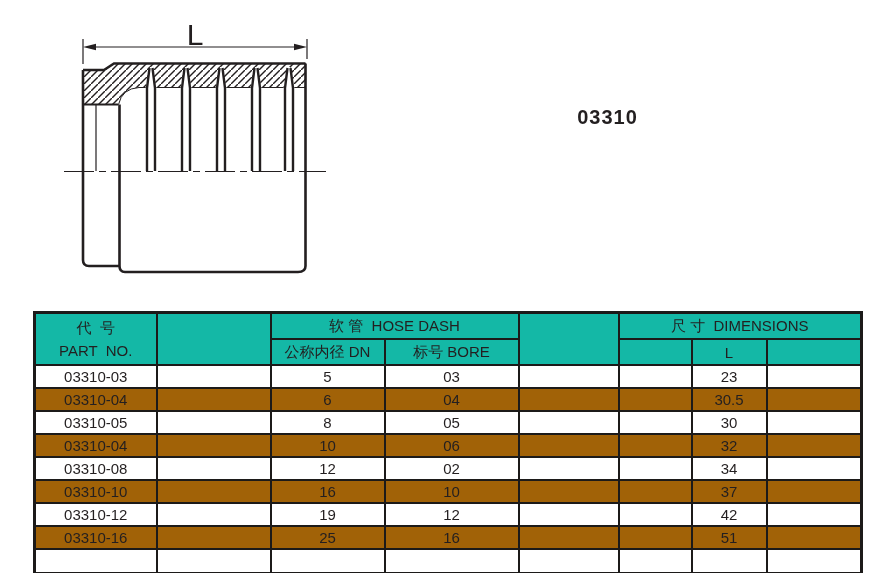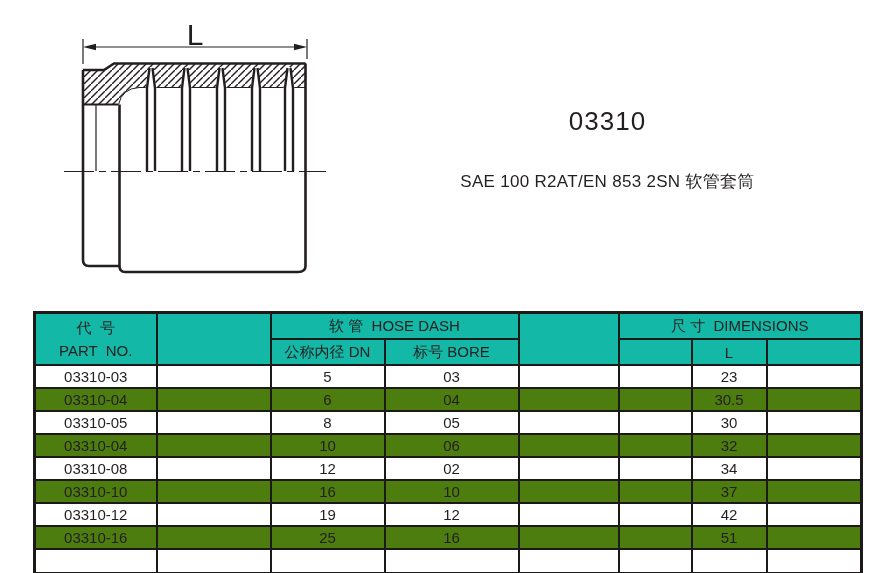--- a/index.html
+++ b/index.html
@@ -12,41 +12,41 @@
     color:#231f20;
   }
   
   .drawing{position:absolute;left:50px;top:15px;width:300px;height:285px;}
   
   .titleblock{
     position:absolute;left:340px;top:106px;width:535px;
     text-align:center;
   }
   .part-number{
-    font-size:26px;font-weight:normal;letter-spacing:1px;
+    font-size:20px;font-weight:bold;letter-spacing:1px;
   }
   .subtitles{margin-top:32px;font-size:17px;line-height:25px;letter-spacing:0.3px;}
   
   table.spec{
     position:absolute;left:33px;top:311px;width:827px;
     border-collapse:collapse;table-layout:fixed;
     font-size:15px;
   }
   table.spec td{
     border:2px solid #1c1a19;
     text-align:center;vertical-align:middle;
     padding:0;overflow:hidden;
     white-space:pre;
     background:#ffffff;
   }
   table.spec{border:3px solid #1c1a19;}
   tr.hrow td{background:#14b8a6;height:24px;}
   tr.hrow td.twoLine{height:50px;line-height:23px;}
   tr.data td{height:21px;}
-  tr.gray td{background:#4d7c0f;}
+  tr.gray td{background:#a16207;}
   tr.cutoff td{height:22px;background:#ffffff;}
 </style>
 </head>
 <body>
 
 <div class="page">
 
   <svg class="drawing" viewBox="50 15 300 285" xmlns="http://www.w3.org/2000/svg">
     <defs>
       <pattern id="hatch" width="7" height="7" patternUnits="userSpaceOnUse">
@@ -97,21 +97,20 @@
     </g>
 
     <path d="M64,171.5 L326,171.5" stroke="#231f20" stroke-width="1.1" stroke-dasharray="30 5 7 5" fill="none"></path>
 
     <text x="195" y="45" text-anchor="middle" font-size="30" font-family="Liberation Sans, sans-serif" fill="#231f20">L</text>
   </svg>
 
   <div class="titleblock">
     <div class="part-number">03310</div>
     <div class="subtitles">
-      <div>SAE 100 R2AT/EN 853 2SN 软管套筒</div>
     </div>
   </div>
 
   <table class="spec">
     <colgroup>
       <col style="width:122px">
         <col style="width:114px">
         <col style="width:114px">
       <col style="width:134px">
         <col style="width:100px">

